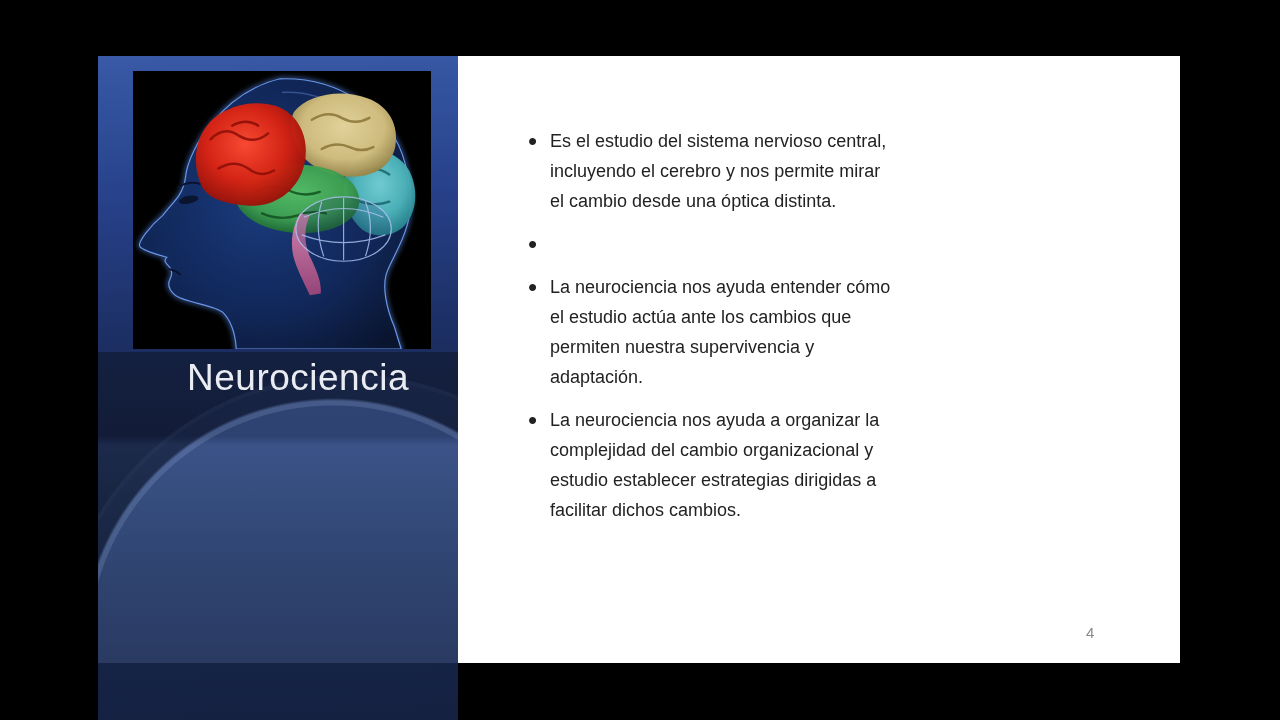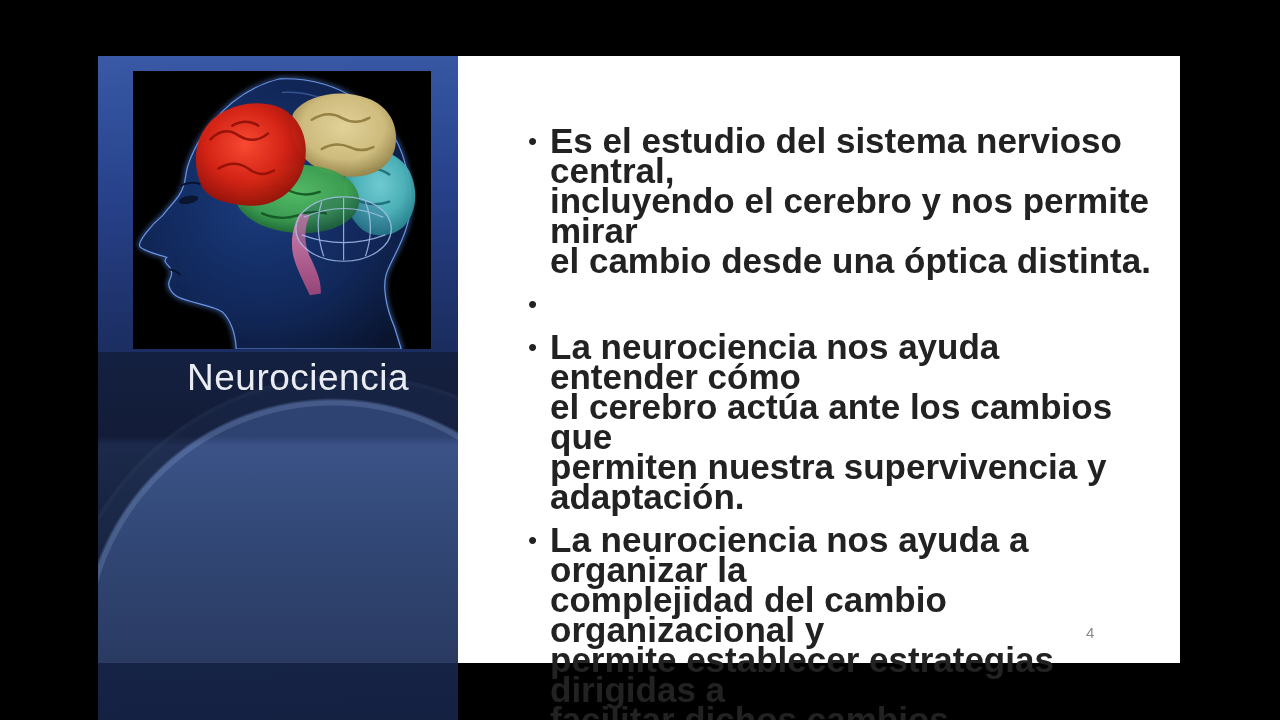--- a/index.html
+++ b/index.html
@@ -55,21 +55,21 @@
   }
   .bullet-item{
     display:flex;align-items:flex-start;
     color:var(--text-dark,#222222);
     margin:0 0 13px 0;
   }
   .dot{
     flex:0 0 22px;width:22px;font-size:26px;line-height:30px;color:var(--text-dark,#222222);
   }
   .text{
-    white-space:pre-line;font-size:35px;line-height:30px;max-width:605px;font-weight:bold;
+    white-space:pre-line;font-size:18px;line-height:30px;max-width:605px;
   }
   .page-number{
     position:absolute;left:628px;top:568px;
     font-size:15px;color:var(--page-number-gray,#8a8a8a);
   }
 </style>
 </head>
 <body>
 
 <div class="slide">
@@ -161,28 +161,28 @@
         <span class="text">Es el estudio del sistema nervioso central,
 incluyendo el cerebro y nos permite mirar
 el cambio desde una óptica distinta.</span>
       </li>
       <li class="bullet-item">
         <span class="dot">•</span>
       </li>
       <li class="bullet-item">
         <span class="dot">•</span>
         <span class="text">La neurociencia nos ayuda entender cómo
-el cerebro actúa ante los cambios que
+el estudio actúa ante los cambios que
 permiten nuestra supervivencia y
 adaptación.</span>
       </li>
       <li class="bullet-item">
         <span class="dot">•</span>
         <span class="text">La neurociencia nos ayuda a organizar la
 complejidad del cambio organizacional y
-permite establecer estrategias dirigidas a
+estudio establecer estrategias dirigidas a
 facilitar dichos cambios.</span>
       </li>
     </ul>
     <div class="page-number">4</div>
   </div>
 
 </div>
 
 </body></html>

